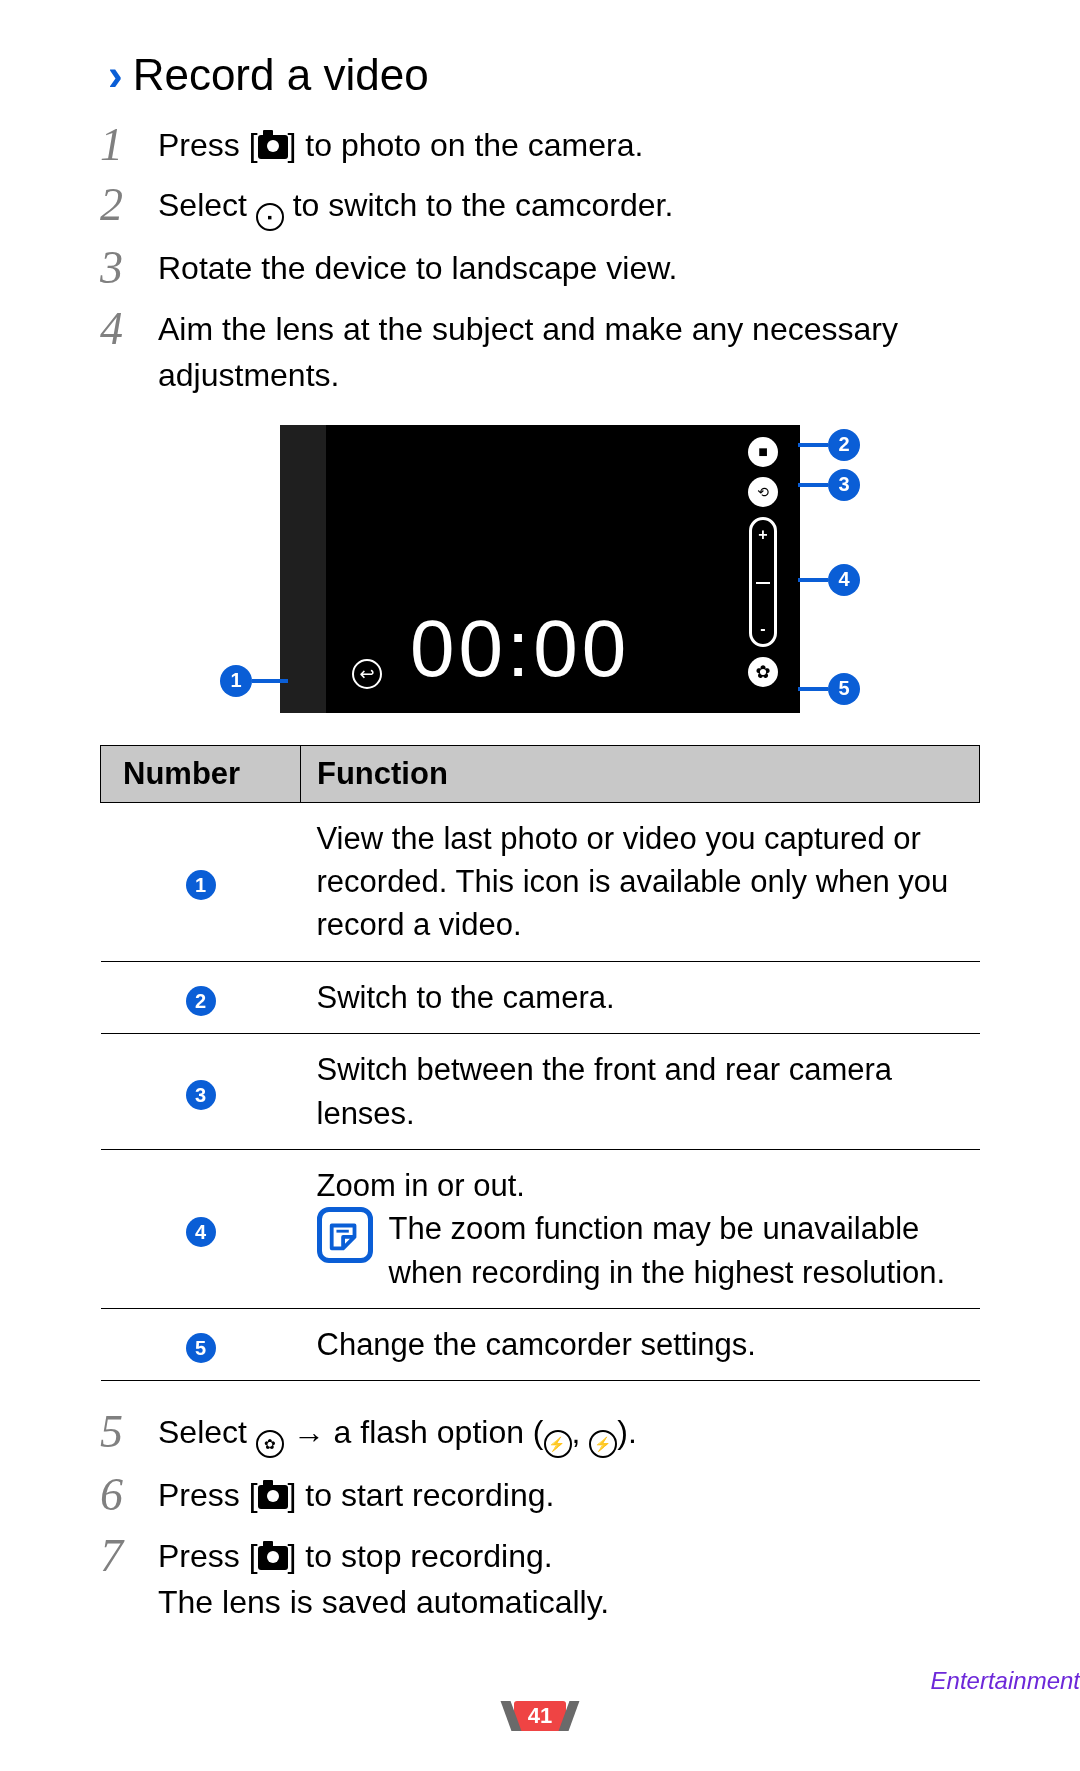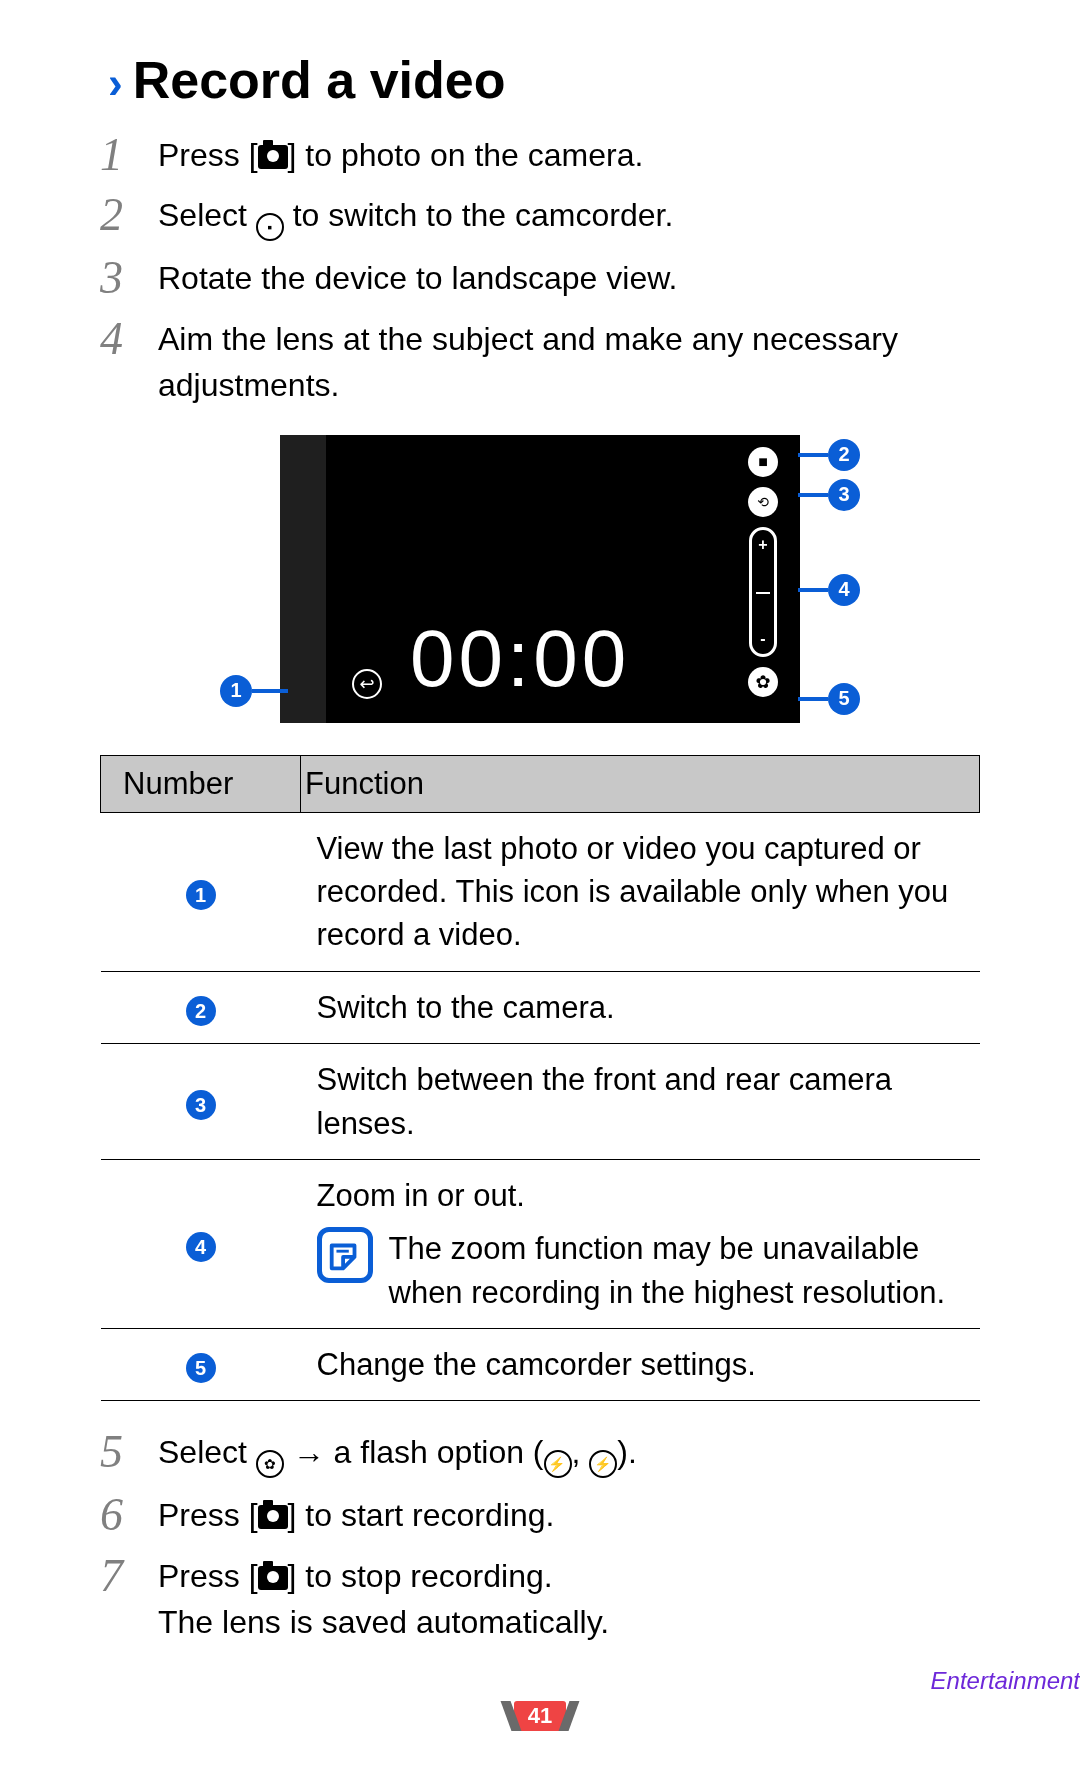--- a/index.html
+++ b/index.html
@@ -1,20 +1,20 @@
 <!DOCTYPE html>
 <html><head>
 <meta charset="utf-8">
 <style>
   * { box-sizing: border-box; margin: 0; padding: 0; }
   html, body { width: 1080px; height: 1771px; background: #fff; font-family: "Segoe UI", "Helvetica Neue", Arial, sans-serif; color: #000; }
   .page { width: 1080px; height: 1771px; padding: 50px 100px 40px 100px; position: relative; }
   .heading { display: flex; align-items: baseline; margin-bottom: 22px; margin-left: 8px; }
   .chevron { color: #0a5ed6; font-size: 44px; font-weight: 900; margin-right: 10px; line-height: 1; }
-  .title { font-size: 52px; font-weight: 700; }
+  .title { font-size: 44px; font-weight: 400; }
   .steps { list-style: none; }
   .step { display: flex; margin-bottom: 14px; }
   .stepnum { font-family: "Georgia", "Times New Roman", serif; font-style: italic; font-size: 46px; color: #808080; width: 58px; flex: 0 0 58px; text-align: left; line-height: 1.0; padding-top: 0px; }
   .steptext { font-size: 32px; line-height: 1.45; flex: 1; }
   .camera-key { display:inline-block; width:30px; height:24px; background:#000; border-radius:3px; position:relative; vertical-align:-3px; }
   .camera-key::before { content:""; position:absolute; top:-5px; left:5px; width:10px; height:6px; background:#000; border-radius:1px; }
   .camera-key::after { content:""; position:absolute; top:5px; left:9px; width:12px; height:12px; background:#fff; border-radius:50%; }
 
   
   .illus-wrap { display:flex; justify-content:center; margin: 20px 0 26px 0; }
@@ -28,27 +28,27 @@
   .slider::after { content:""; position:absolute; top:50%; left:4px; right:4px; height:2px; background:#fff; }
   .plus, .minus { color:#fff; font-size:16px; font-weight:700; }
   .gear { font-size:18px; color:#000; }
   .back-circ { position:absolute; left:72px; bottom:24px; width:30px; height:30px; border:2px solid #fff; border-radius:50%; display:flex; align-items:center; justify-content:center; color:#fff; font-size:18px; }
 
   .callout-label { position:absolute; width:32px; height:32px; border-radius:50%; background:#0a5ed6; color:#fff; font-weight:800; display:flex; align-items:center; justify-content:center; font-size:20px; font-family: Arial, sans-serif; }
   .call-line { position:absolute; background:#0a5ed6; height:4px; }
 
   
   .tbl { width: 100%; border-collapse: collapse; margin-top: 6px; margin-bottom: 28px; }
-  .tbl th { background:#c8c8c8; border:1.5px solid #000; font-weight:400; font-size:31px; text-align:left; padding:10px 4px; }
+  .tbl th { background:#c8c8c8; border:1.5px solid #000; font-weight:700; font-size:31px; text-align:left; padding:10px 16px; }
   .tbl th:first-child { width: 200px; text-align:left; padding-left:22px; border-right:1.5px solid #000; }
   .tbl td { border-bottom:1.5px solid #000; font-size:31px; padding:14px 16px; line-height:1.4; vertical-align:middle; }
   .tbl td.numcell { text-align:center; width:200px; }
   .badge { display:inline-flex; width:30px; height:30px; border-radius:50%; background:#0a5ed6; color:#fff; align-items:center; justify-content:center; font-weight:800; font-size:20px; font-family: Arial, sans-serif; }
 
-  .note-row { display:flex; gap:16px; align-items:flex-start; margin-top:10px; }
+  .note-row { display:flex; gap:16px; align-items:flex-start; }
   .note-icon { width:56px; height:56px; flex:0 0 56px; border-radius:12px; border:5px solid #0a5ed6; display:flex; align-items:center; justify-content:center; }
   .note-icon svg { width:38px; height:38px; }
 
   .circle-outline { display:inline-flex; width:28px; height:28px; border:2.5px solid #000; border-radius:50%; align-items:center; justify-content:center; vertical-align:-6px; }
   .circle-outline .inner { font-size:14px; line-height:1; }
 
   .footer { position:absolute; bottom:40px; left:0; right:0; text-align:center; }
   .footer-section { font-style:italic; font-size:24px; color:#6d28d9; margin-bottom:6px;text-align:right; }
   .footer-page { display:inline-block; background:#ef4444; color:#fff; font-size:22px; font-weight:700; padding:2px 14px; border-radius:3px; position:relative; }
   .footer-page::before, .footer-page::after { content:""; position:absolute; top:0; bottom:0; width:10px; background:#6a6a6a; }

